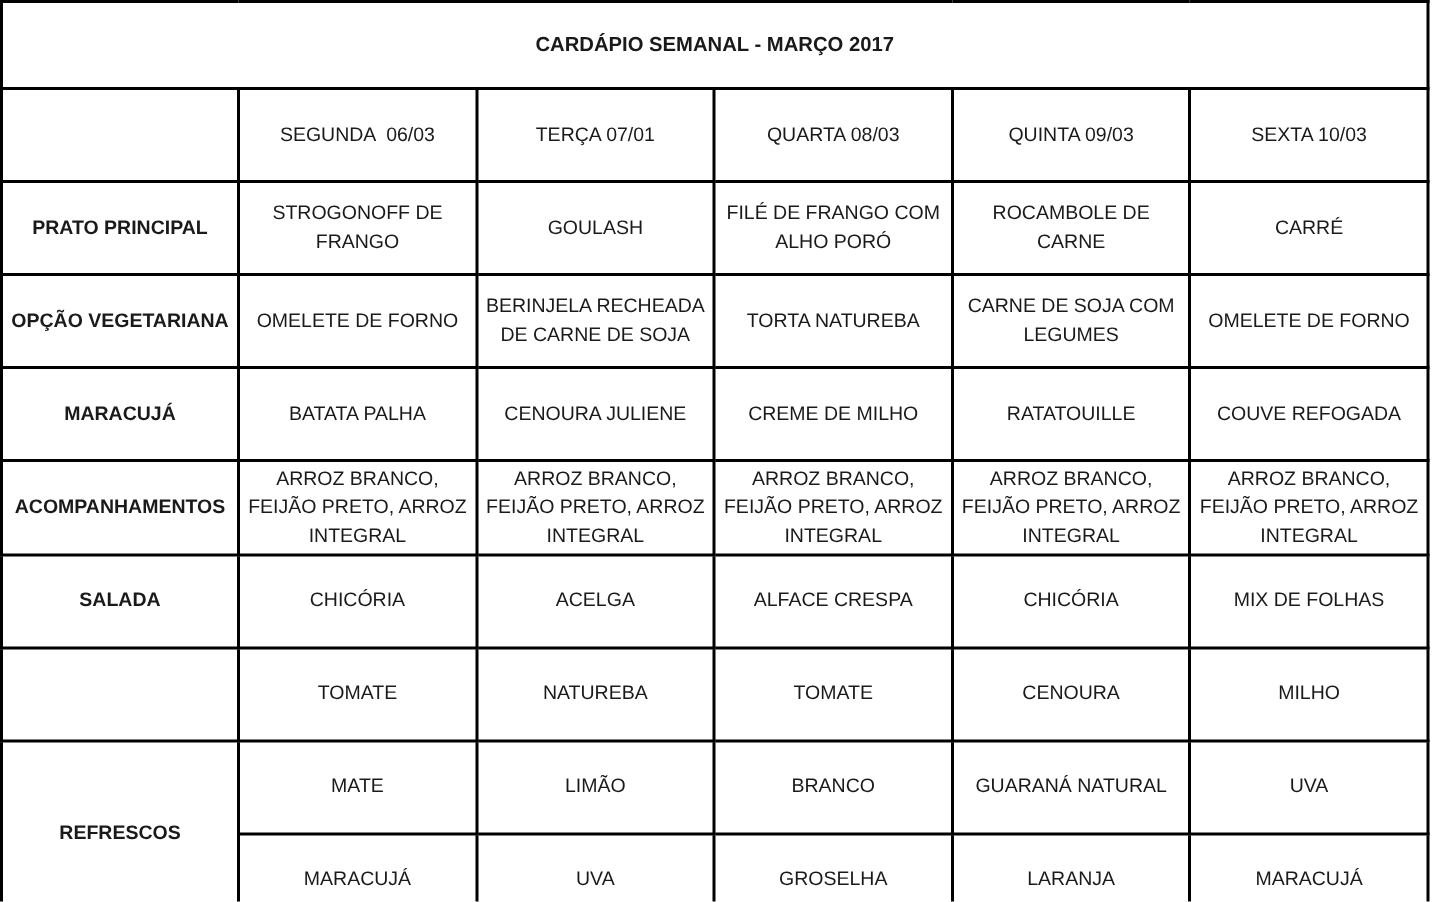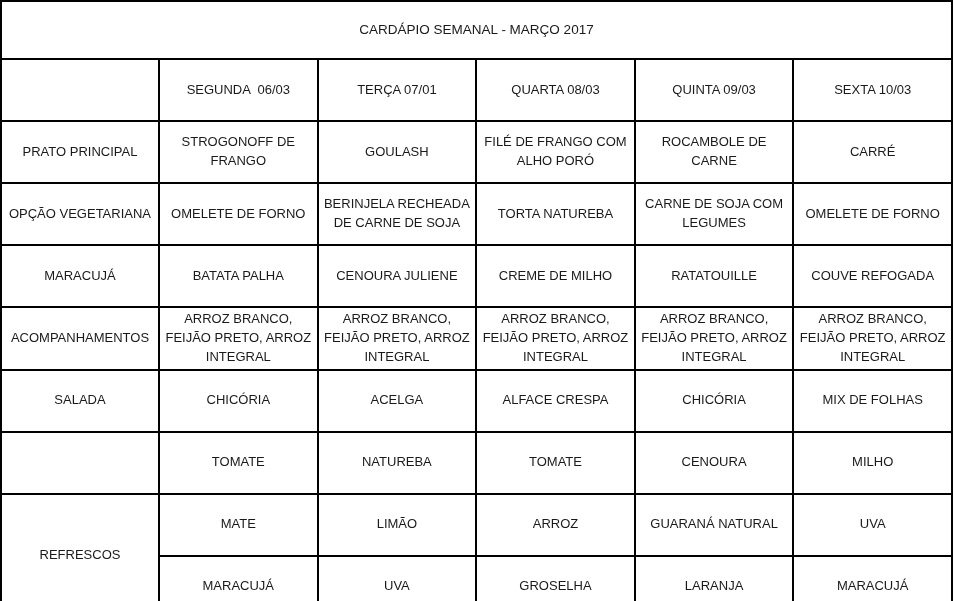--- a/index.html
+++ b/index.html
@@ -27,31 +27,31 @@
     text-align: center;
     vertical-align: middle;
     padding: 2px 3px;
     font-size: 13px;
     line-height: 1.45;
     color: #1a1a1a;
     overflow: hidden;
   }
   tr.title-row td {
     height: 52px;
-    font-weight: normal;
+    font-weight: bold;
     font-size: 13.5px;
     text-align: center;
   }
   tr.header-row th {
     height: 56px;
     font-weight: normal;
     white-space: pre-wrap;
   }
   td.row-label {
-    font-weight: normal;
+    font-weight: bold;
   }
   tr.data-row td { height: 56px; }
   td.small {
     font-size: 9.5px;
     line-height: 1.5;
   }
 </style>
 </head>
 <body>
 
@@ -131,21 +131,21 @@
       <td>NATUREBA</td>
       <td>TOMATE</td>
       <td>CENOURA</td>
       <td>MILHO</td>
     </tr>
 
     <tr class="data-row">
       <td class="row-label" rowspan="2">REFRESCOS</td>
       <td>MATE</td>
       <td>LIMÃO</td>
-      <td>ARROZ</td>
+      <td>BRANCO</td>
       <td>GUARANÁ NATURAL</td>
       <td>UVA</td>
     </tr>
 
     <tr class="data-row">
       <td>MARACUJÁ</td>
       <td>UVA</td>
       <td>GROSELHA</td>
       <td>LARANJA</td>
       <td>MARACUJÁ</td>

